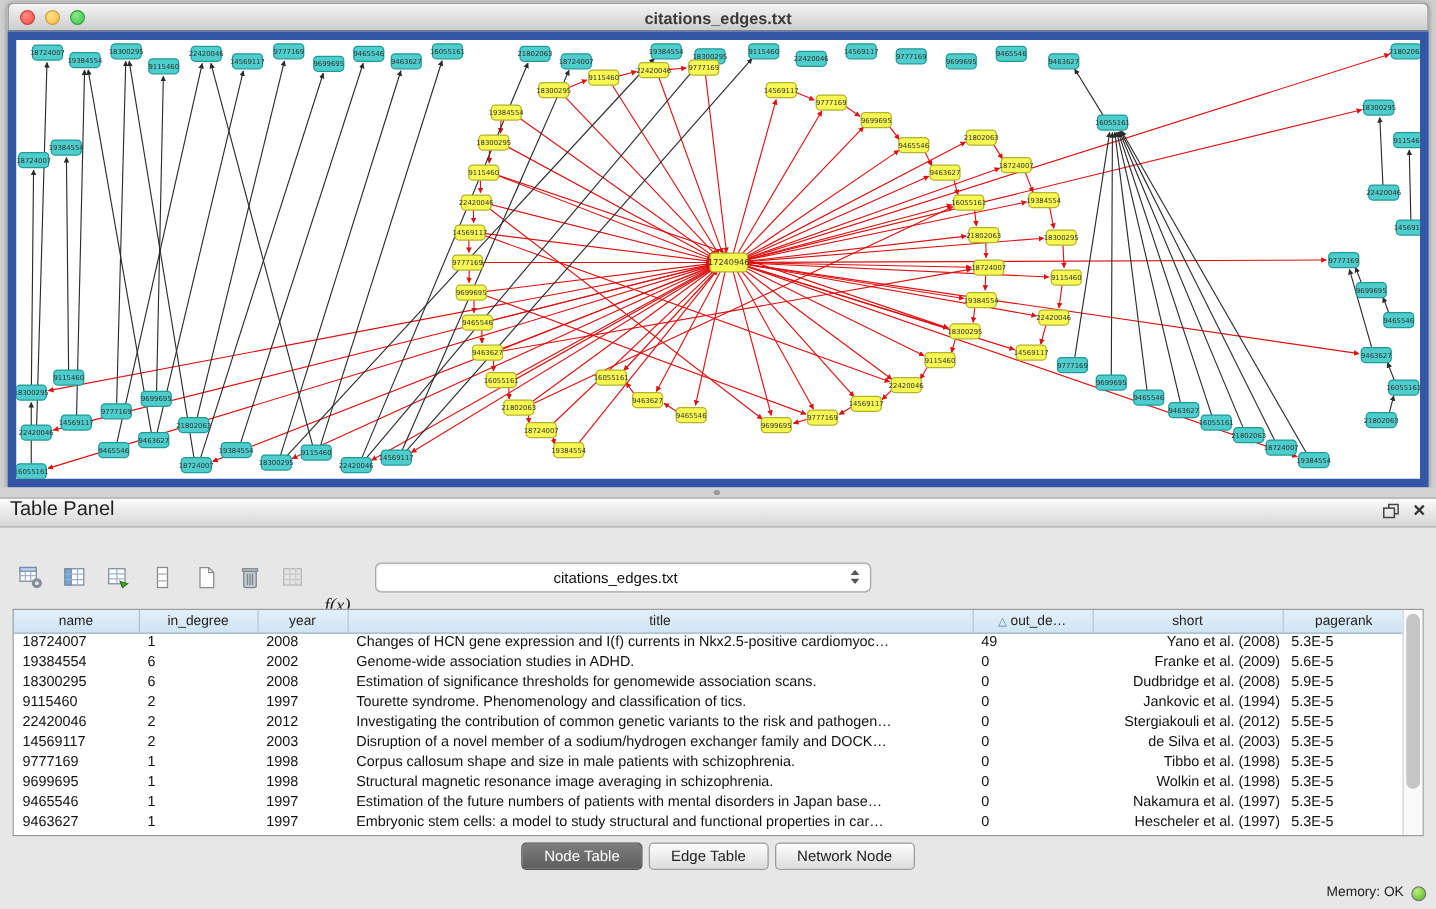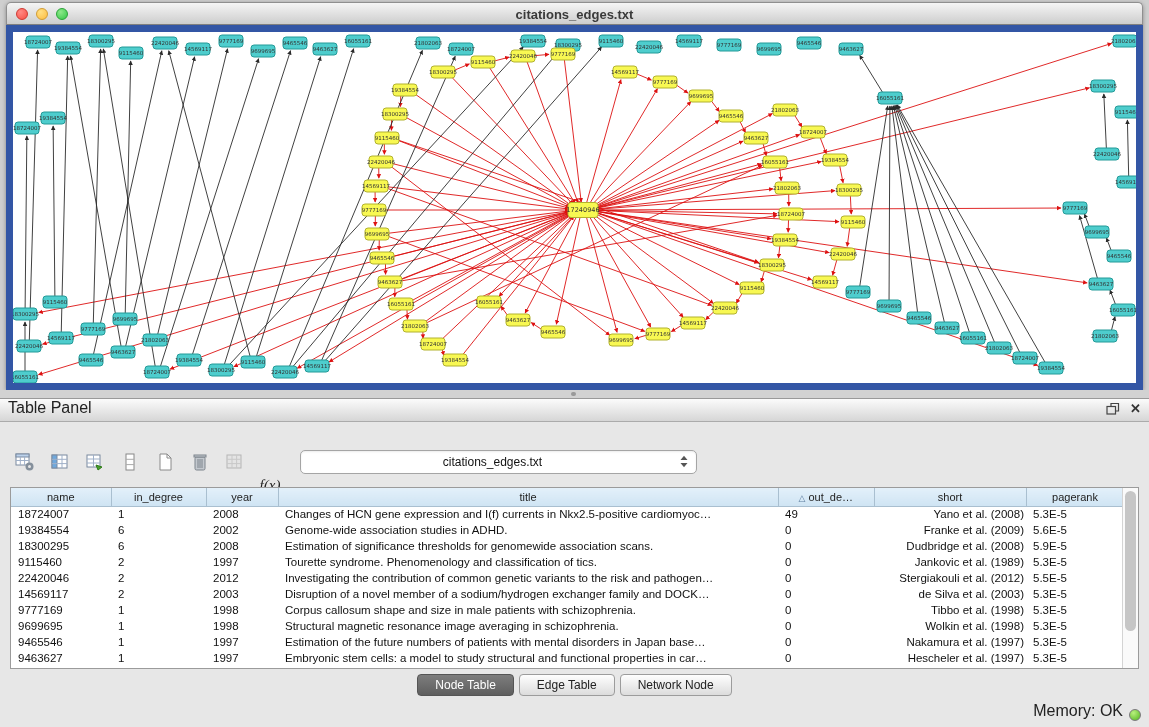--- a/index.html
+++ b/index.html
@@ -70,21 +70,21 @@
     border-left:1px solid #d4d4d4;}
   .vthumb{position:absolute;left:2px;right:2px;top:3px;height:78%;background:#c6c6c6;border-radius:6px;}
 
   .tabs-bar{position:absolute;left:0;top:274px;width:1149px;height:24px;
     display:flex;justify-content:center;align-items:center;gap:5px;}
   .tab{font-family:"Liberation Sans",sans-serif;font-size:12px;padding:3px 17px;border-radius:4px;
     border:1px solid #9c9c9c;background:linear-gradient(#fefefe,#dcdcdc);color:#222;cursor:default;}
   .tab.active{background:linear-gradient(#7d7d7d,#5e5e5e);color:#fff;border-color:#555;}
 
   .status-bar{position:absolute;left:0;bottom:0;width:1149px;height:26px;}
-  .memory{position:absolute;right:26px;bottom:7px;font-size:16px;color:#222;}
+  .memory{position:absolute;right:26px;bottom:7px;font-size:11px;color:#222;}
   .led{position:absolute;right:8px;bottom:6px;width:12px;height:12px;border-radius:50%;
     background:radial-gradient(circle at 35% 30%,#b9f07e,#52b61e);border:1px solid #7a7a7a;box-sizing:border-box;}
 </style>
 </head>
 <body>
 
 <div class="net-window">
   <div class="titlebar">
     <div class="traffic">
       <div class="light red"></div>
@@ -774,21 +774,21 @@
             <td class="c4">0</td>
             <td class="c5">Dudbridge et al. (2008)</td>
             <td class="c6">5.9E-5</td>
           </tr>
           <tr>
             <td class="c0">9115460</td>
             <td class="c1">2</td>
             <td class="c2">1997</td>
             <td class="c3">Tourette syndrome. Phenomenology and classification of tics.</td>
             <td class="c4">0</td>
-            <td class="c5">Jankovic et al. (1989)</td>
+            <td class="c5">Jankovic et al. (1994)</td>
             <td class="c6">5.3E-5</td>
           </tr>
           <tr>
             <td class="c0">22420046</td>
             <td class="c1">2</td>
             <td class="c2">2012</td>
             <td class="c3">Investigating the contribution of common genetic variants to the risk and pathogen…</td>
             <td class="c4">0</td>
             <td class="c5">Stergiakouli et al. (2012)</td>
             <td class="c6">5.5E-5</td>

